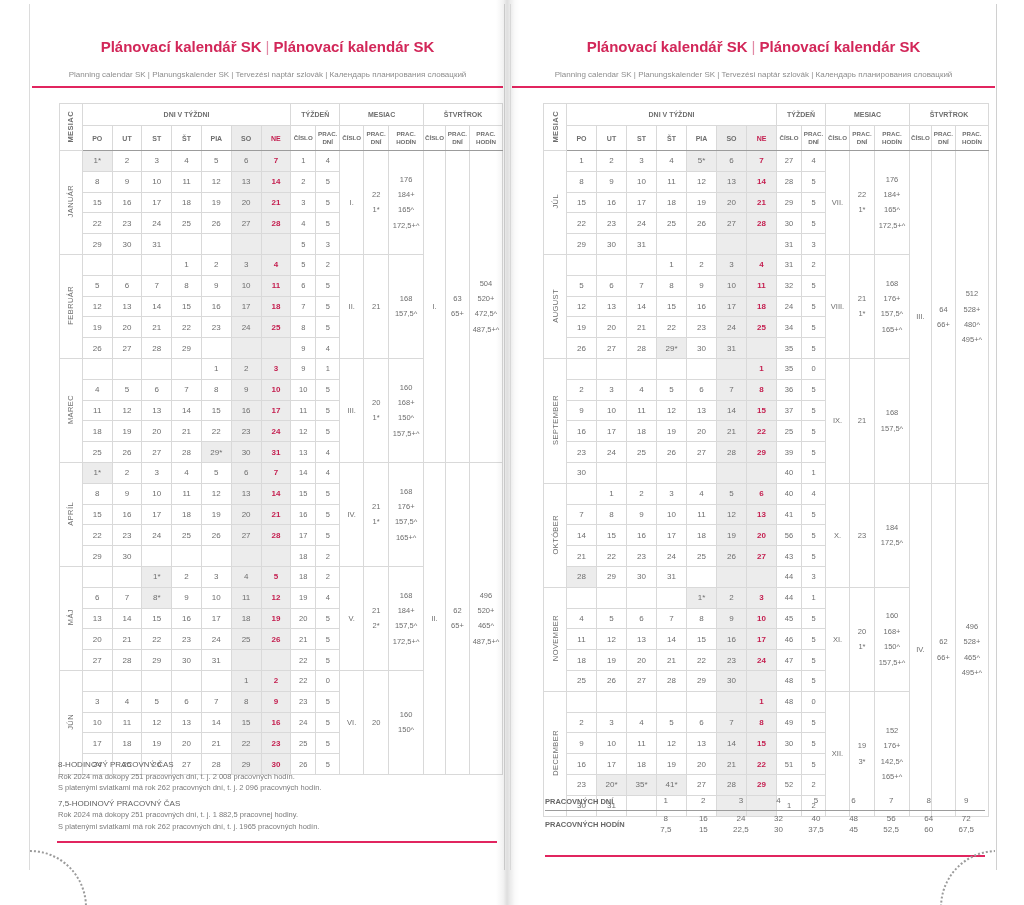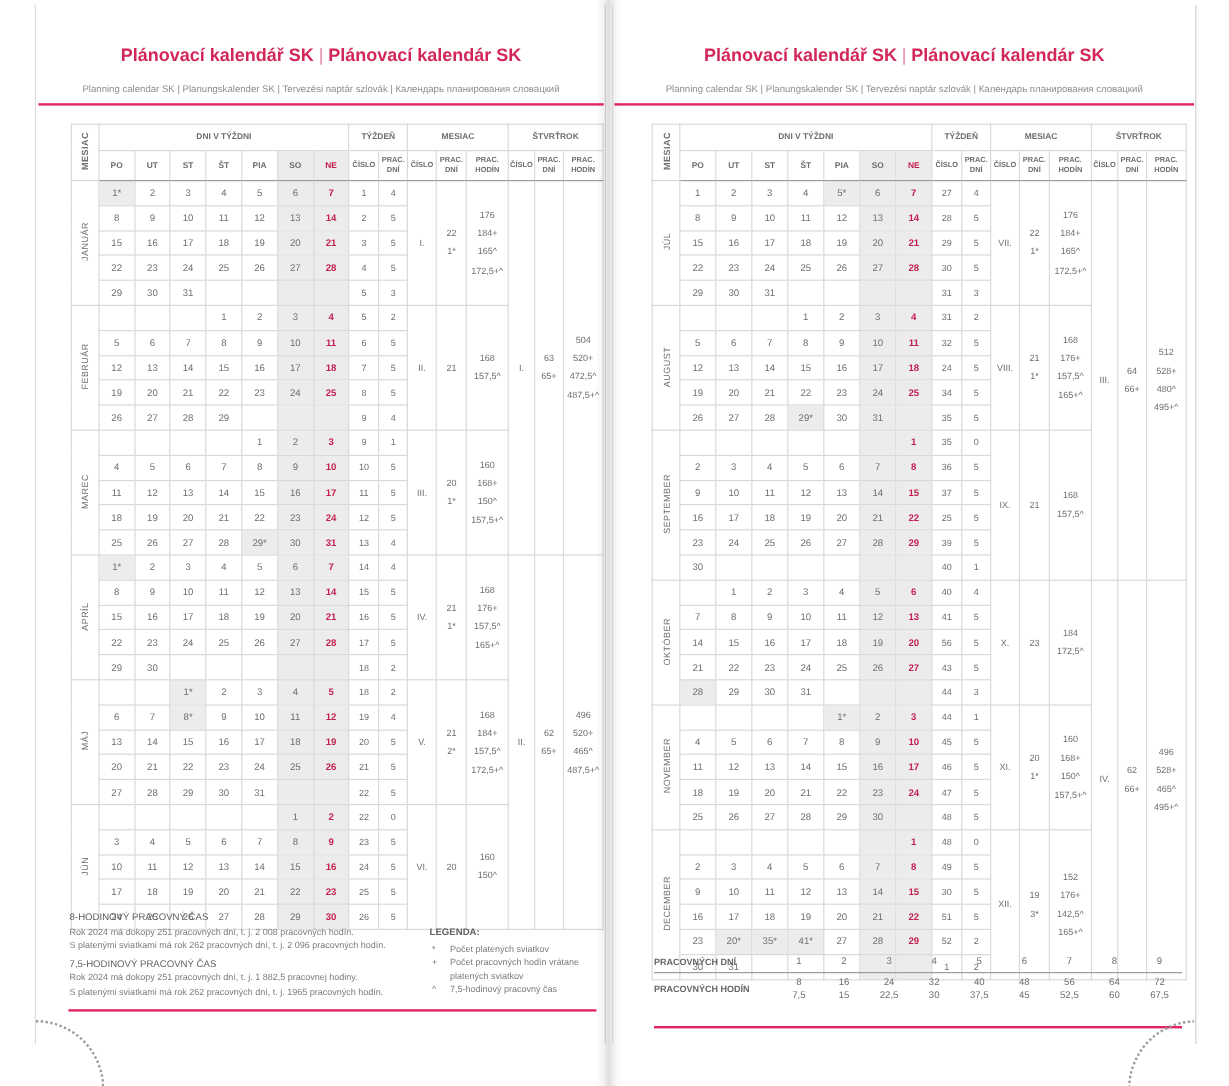--- a/index.html
+++ b/index.html
@@ -484,35 +484,20 @@
 
   <div class="fl">
     <div class="fl-title">8-HODINOVÝ PRACOVNÝ ČAS</div>
     <div class="fl-line">Rok 2024 má dokopy 251 pracovných dní, t. j. 2 008 pracovných hodín.</div>
     <div class="fl-line">S platenými sviatkami má rok 262 pracovných dní, t. j. 2 096 pracovných hodín.</div>
     <div class="fl-title">7,5-HODINOVÝ PRACOVNÝ ČAS</div>
     <div class="fl-line">Rok 2024 má dokopy 251 pracovných dní, t. j. 1 882,5 pracovnej hodiny.</div>
     <div class="fl-line">S platenými sviatkami má rok 262 pracovných dní, t. j. 1965 pracovných hodín.</div>
   </div>
 
-  <div class="legend">
-    <div class="legend-title">LEGENDA:</div>
-    <div class="legend-item">
-      <span class="sym">*</span>
-      <span>Počet platených sviatkov</span>
-    </div>
-    <div class="legend-item">
-      <span class="sym">+</span>
-      <span>Počet pracovných hodín vrátane platených sviatkov</span>
-    </div>
-    <div class="legend-item">
-      <span class="sym">^</span>
-      <span>7,5-hodinový pracovný čas</span>
-    </div>
-  </div>
   <div class="rule-bottom-l"></div>
 </div>
 
 <div class="page page-right">
   <div class="page-title">
     <span>Plánovací kalendář SK</span><span class="tsep">|</span><span>Plánovací kalendár SK</span>
   </div>
   <div class="page-subtitle">Planning calendar SK | Planungskalender SK | Tervezési naptár szlovák | Календарь планирования словацкий</div>
   <div class="rule-top"></div>
   <div class="cal">

